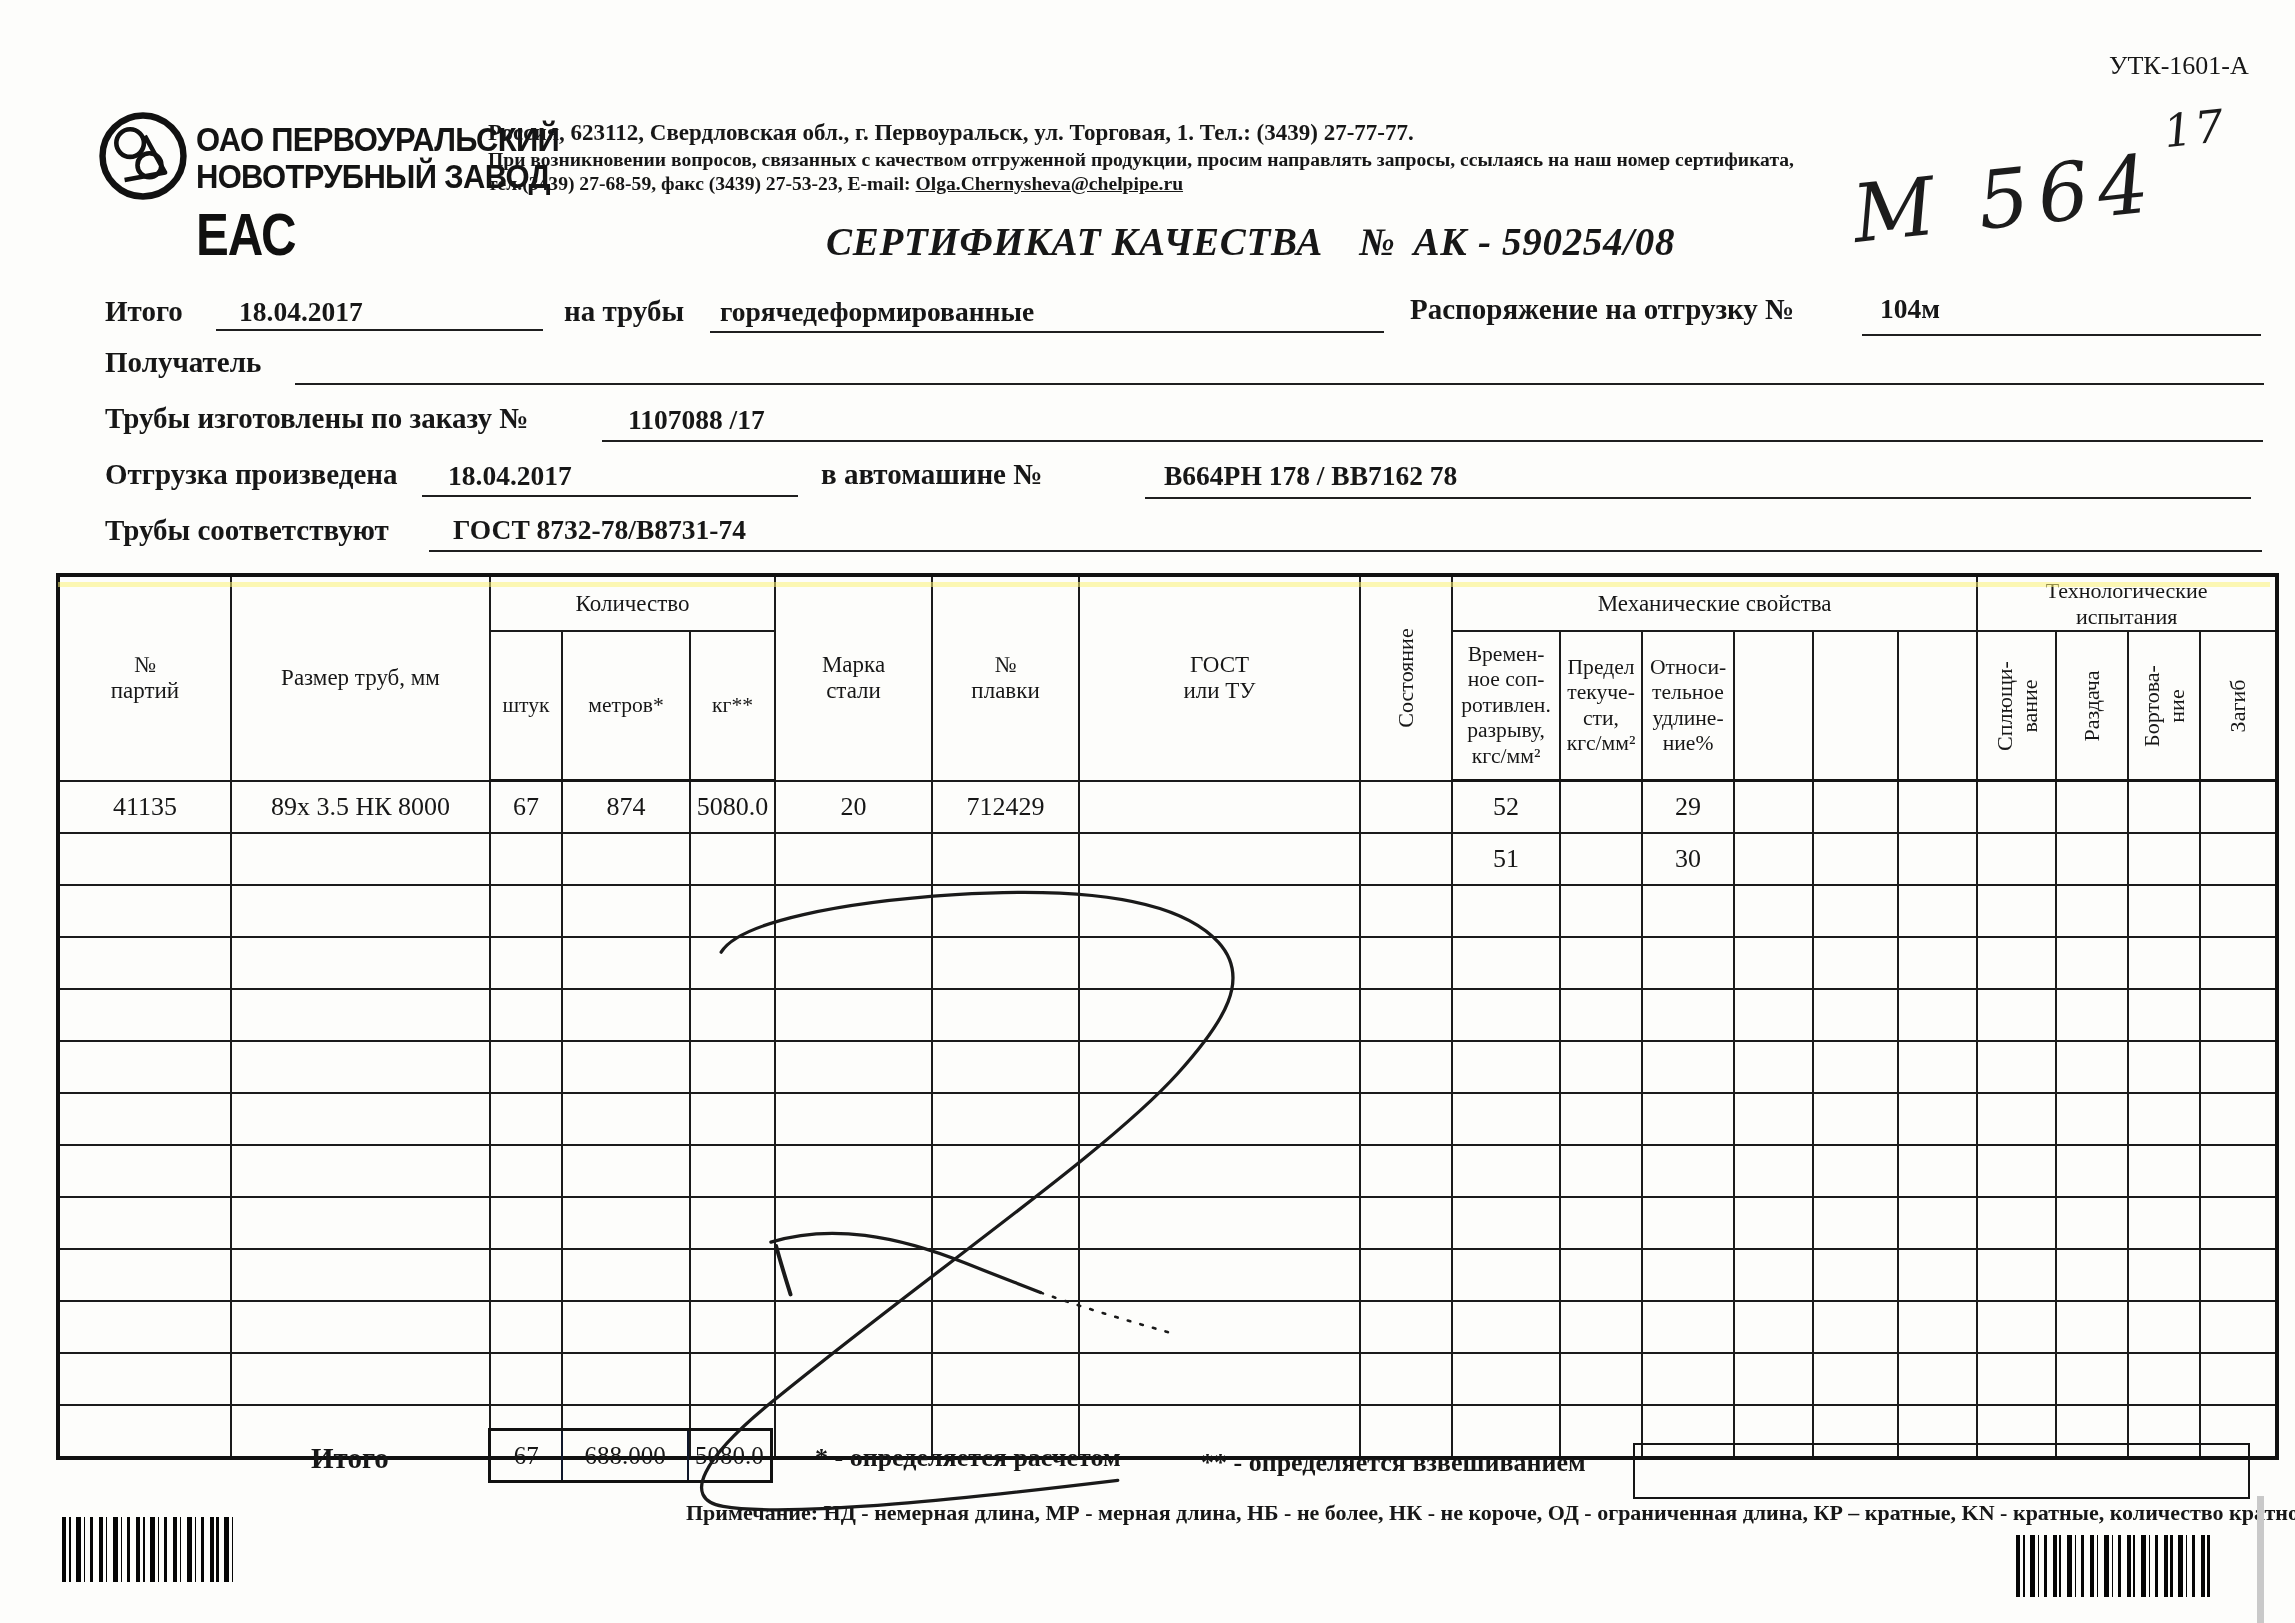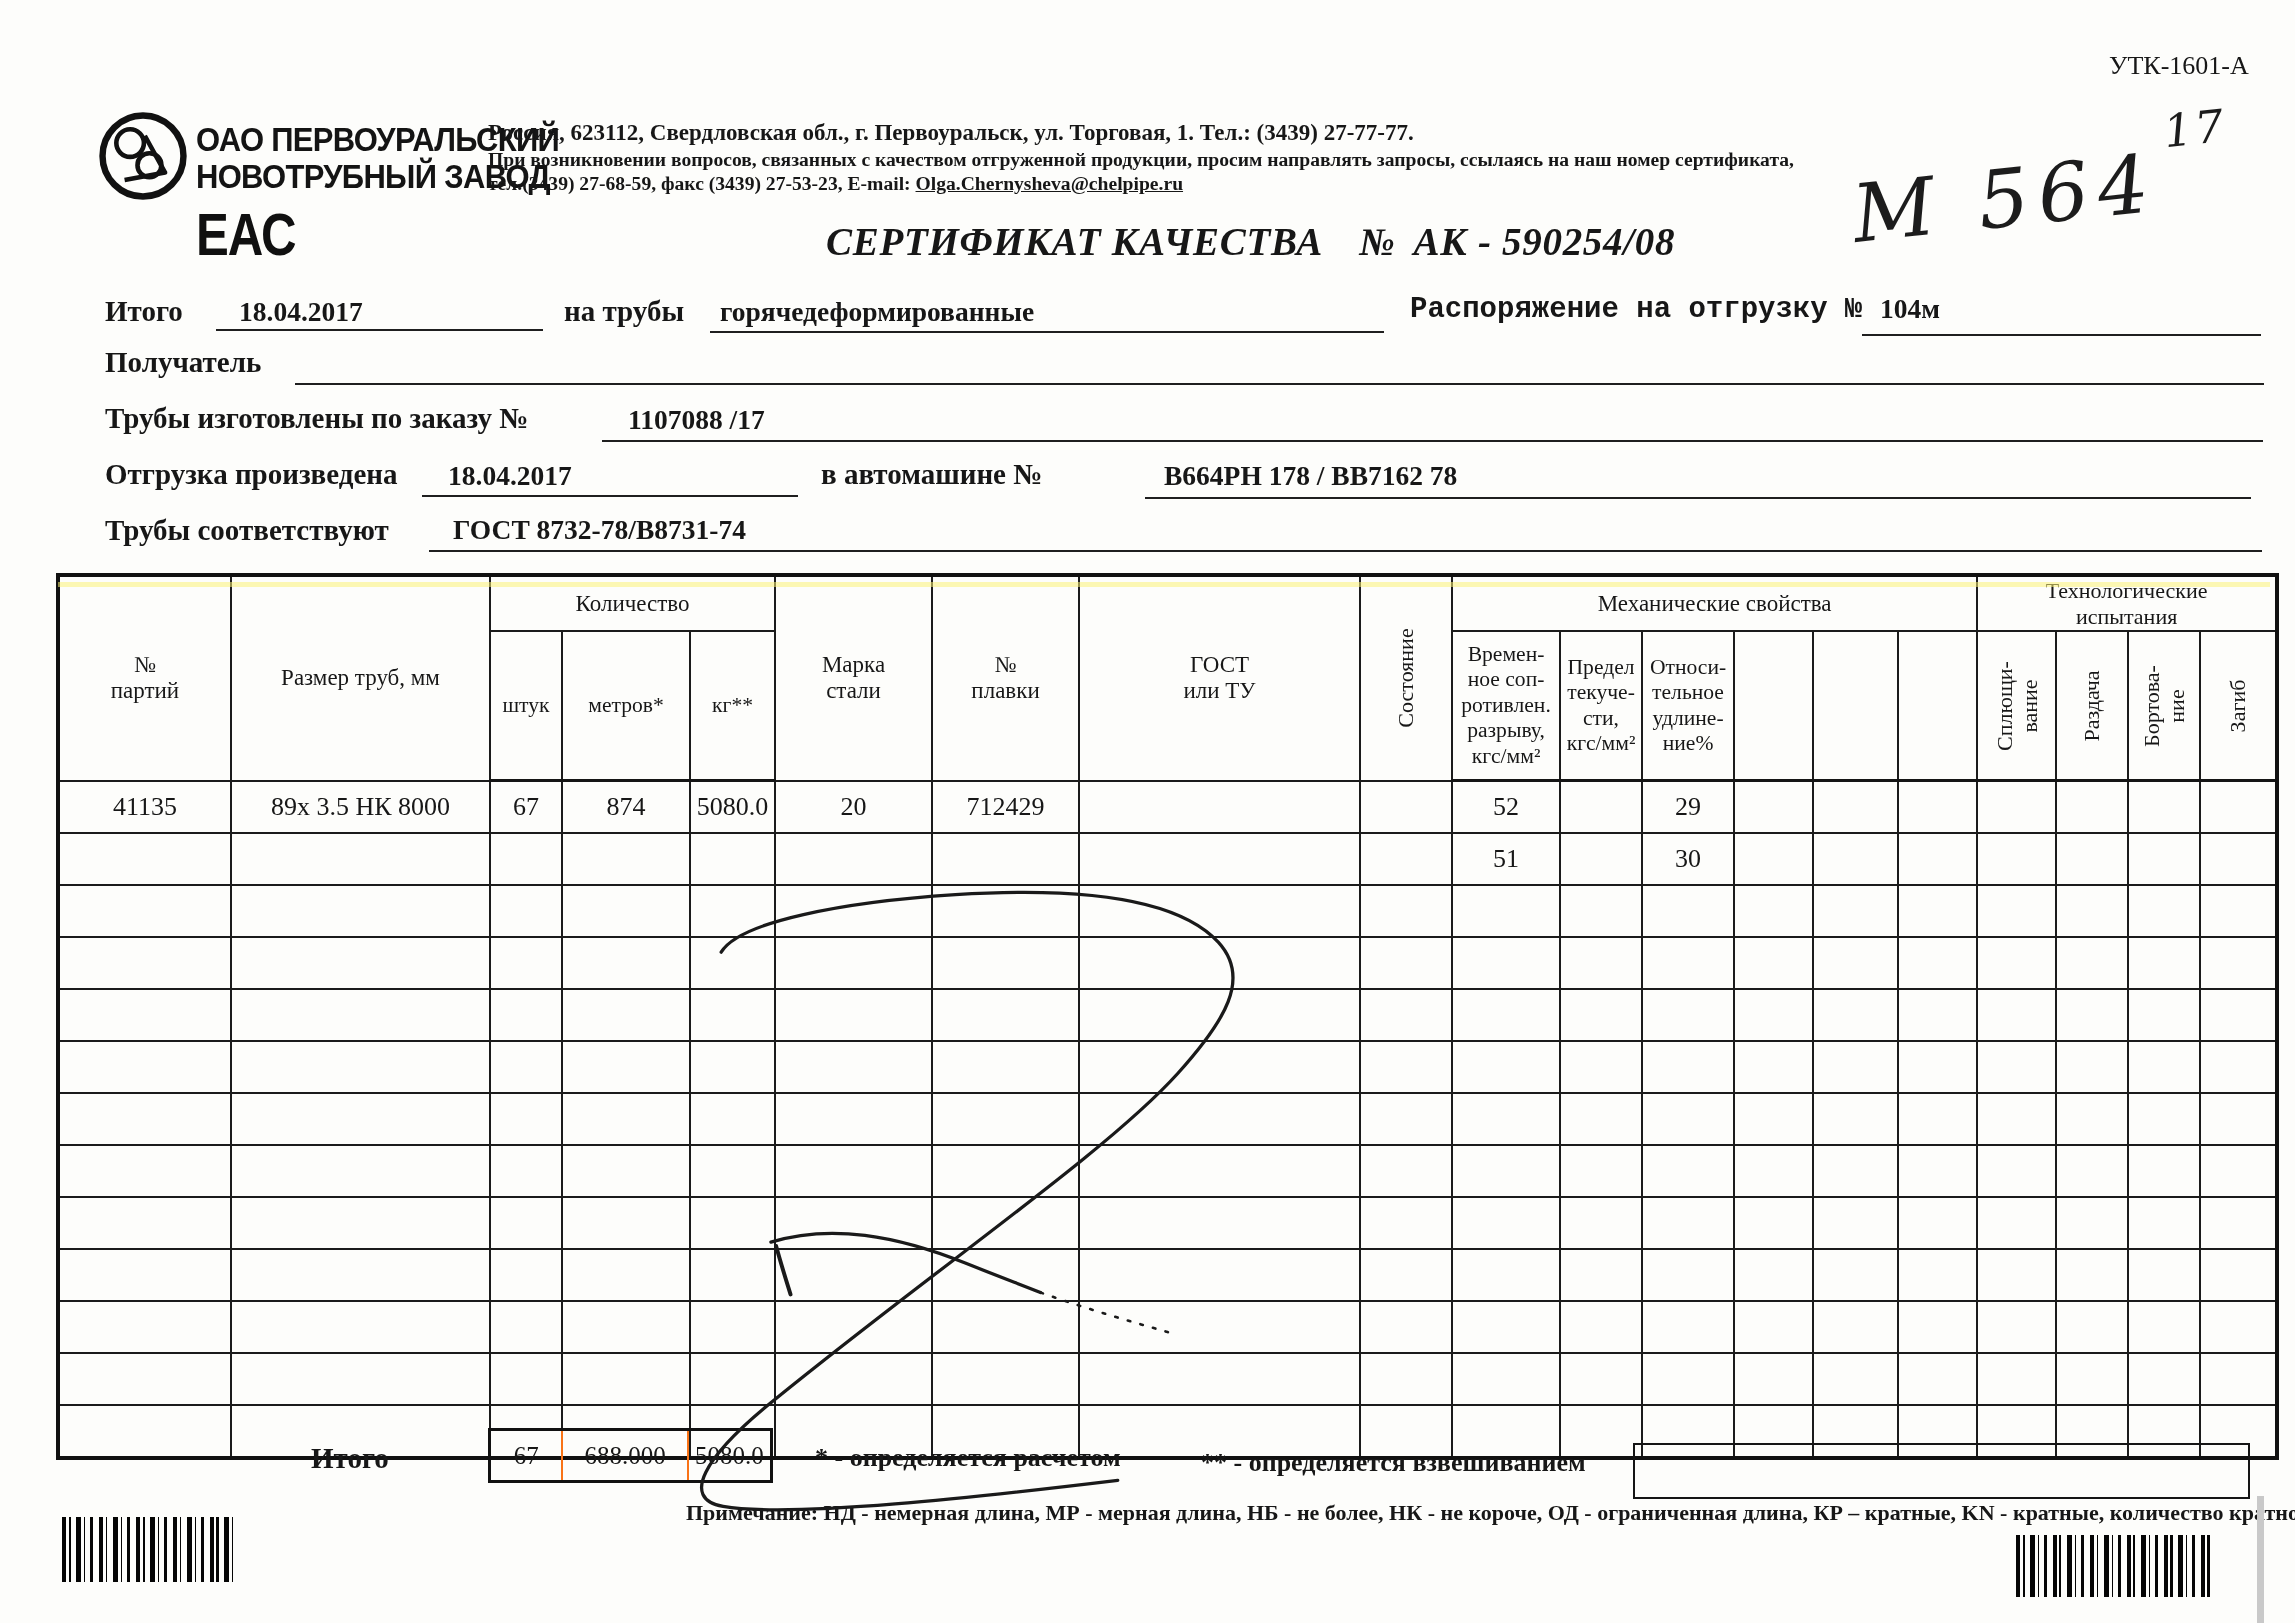--- a/index.html
+++ b/index.html
@@ -48,21 +48,21 @@
   .vcell{position:relative;}
   .rot{position:absolute;left:50%;top:50%;transform:translate(-50%,-50%) rotate(-90deg);
     white-space:pre-line;text-align:center;font-size:22px;line-height:1.15;}
   .yellow-band{position:absolute;left:58px;top:582px;width:2212px;height:4.6px;
     background:rgba(252,242,120,.55);}
   
   .itogo{position:absolute;left:311px;top:1442px;font-size:29px;font-weight:bold;}
   .totals{position:absolute;left:488px;top:1428px;width:285px;height:55px;border:3.9px solid #111;
     display:flex;box-sizing:border-box;}
   .totals .cell{height:100%;display:flex;align-items:center;justify-content:center;
-    font-size:25px;border-left:2px solid #f97316;box-sizing:border-box;}
+    font-size:25px;border-left:2px solid #0f172a;box-sizing:border-box;}
   .totals .cell:first-child{border-left:none;}
   .fn{position:absolute;font-size:26px;font-weight:bold;white-space:nowrap;}
   .stamp-box{position:absolute;left:1633px;top:1443px;width:613px;height:52px;border:2.6px solid #151515;}
   .note{position:absolute;left:686px;top:1500px;font-size:22px;font-weight:bold;white-space:nowrap;}
   .barcode{position:absolute;background:repeating-linear-gradient(90deg,
     #050505 0 3.9px,transparent 3.9px 6.5px,#050505 6.5px 8.5px,transparent 8.5px 13.7px,
     #050505 13.7px 19px,transparent 19px 21.6px,#050505 21.6px 23px,transparent 23px 28px,
     #050505 28px 31px,transparent 31px 37px);}
   .bc-left{left:62px;top:1517px;width:174px;height:65px;}
   .bc-right{left:2016px;top:1535px;width:194px;height:62px;}
@@ -96,21 +96,21 @@
 </div>
 
 <div class="flabel" style="left:105px;top:295px;">Итого</div>
 <div class="fvalue" style="left:239px;top:296px;">18.04.2017</div>
 <div class="uline" style="left:216px;top:329px;width:327px;"></div>
 
 <div class="flabel" style="left:564px;top:295px;">на трубы</div>
 <div class="fvalue" style="left:720px;top:296px;">горячедеформированные</div>
 <div class="uline" style="left:710px;top:331px;width:674px;"></div>
 
-<div class="flabel" style="left:1410px;top:293px;font-family:Liberation Mono, monospace;">Распоряжение на отгрузку №</div>
+<div class="flabel" style="left:1410px;top:293px;">Распоряжение на отгрузку №</div>
 <div class="fvalue bold" style="left:1880px;top:293px;">104м</div>
 <div class="uline" style="left:1862px;top:334px;width:399px;"></div>
 
 <div class="flabel" style="left:105px;top:346px;">Получатель</div>
 <div class="uline" style="left:295px;top:383px;width:1969px;"></div>
 
 <div class="flabel" style="left:105px;top:402px;">Трубы изготовлены по заказу №</div>
 <div class="fvalue" style="left:628px;top:404px;">1107088   /17</div>
 <div class="uline" style="left:602px;top:440px;width:1661px;"></div>
 

